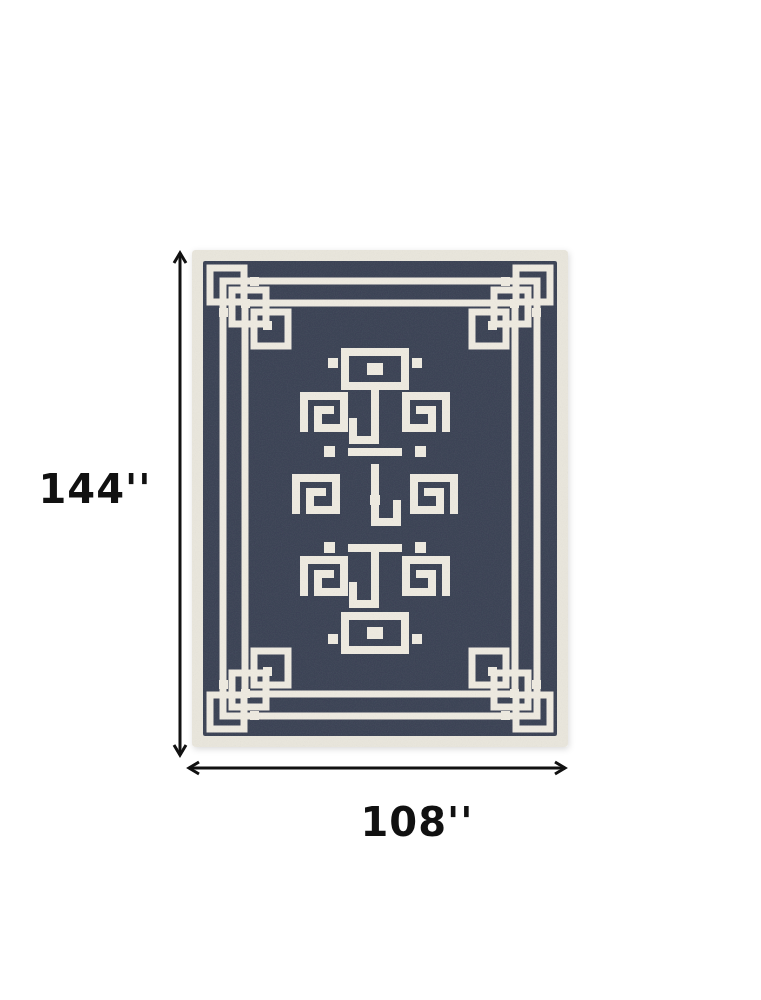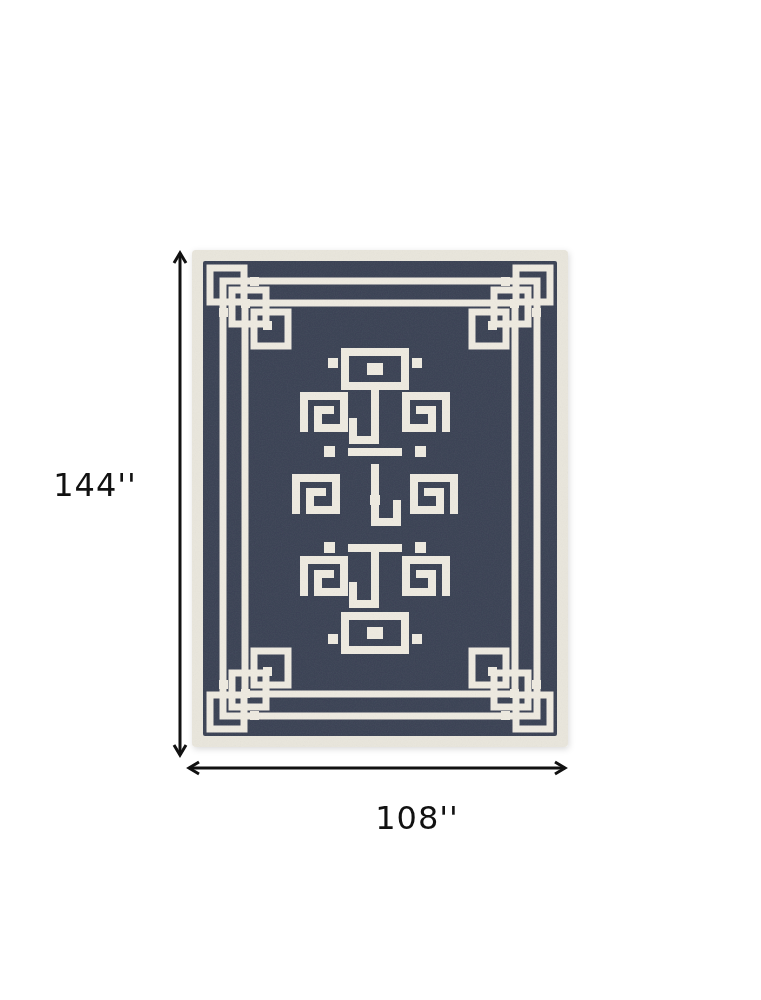--- a/index.html
+++ b/index.html
@@ -15,22 +15,22 @@
     position:relative;
     width:761px;height:1000px;
     background:var(--background);
     overflow:hidden;
     font-family:"DejaVu Sans","Liberation Sans",sans-serif;
   }
   .stage svg{position:absolute;left:0;top:0;}
   .dim-label{
     position:absolute;
     color:var(--label-text);
-    font-size:32px;
-    font-weight:400;
+    font-size:40px;
+    font-weight:700;
     letter-spacing:1px;
     text-align:center;
     white-space:nowrap;
     user-select:none;
   }
   .dim-label.height{left:30px;top:466px;width:130px;}
   .dim-label.width{left:352px;top:799px;width:130px;text-align:center;}
   
   .rug-binding{fill:var(--rug-binding);}
   .rug-field{fill:var(--rug-navy);}

